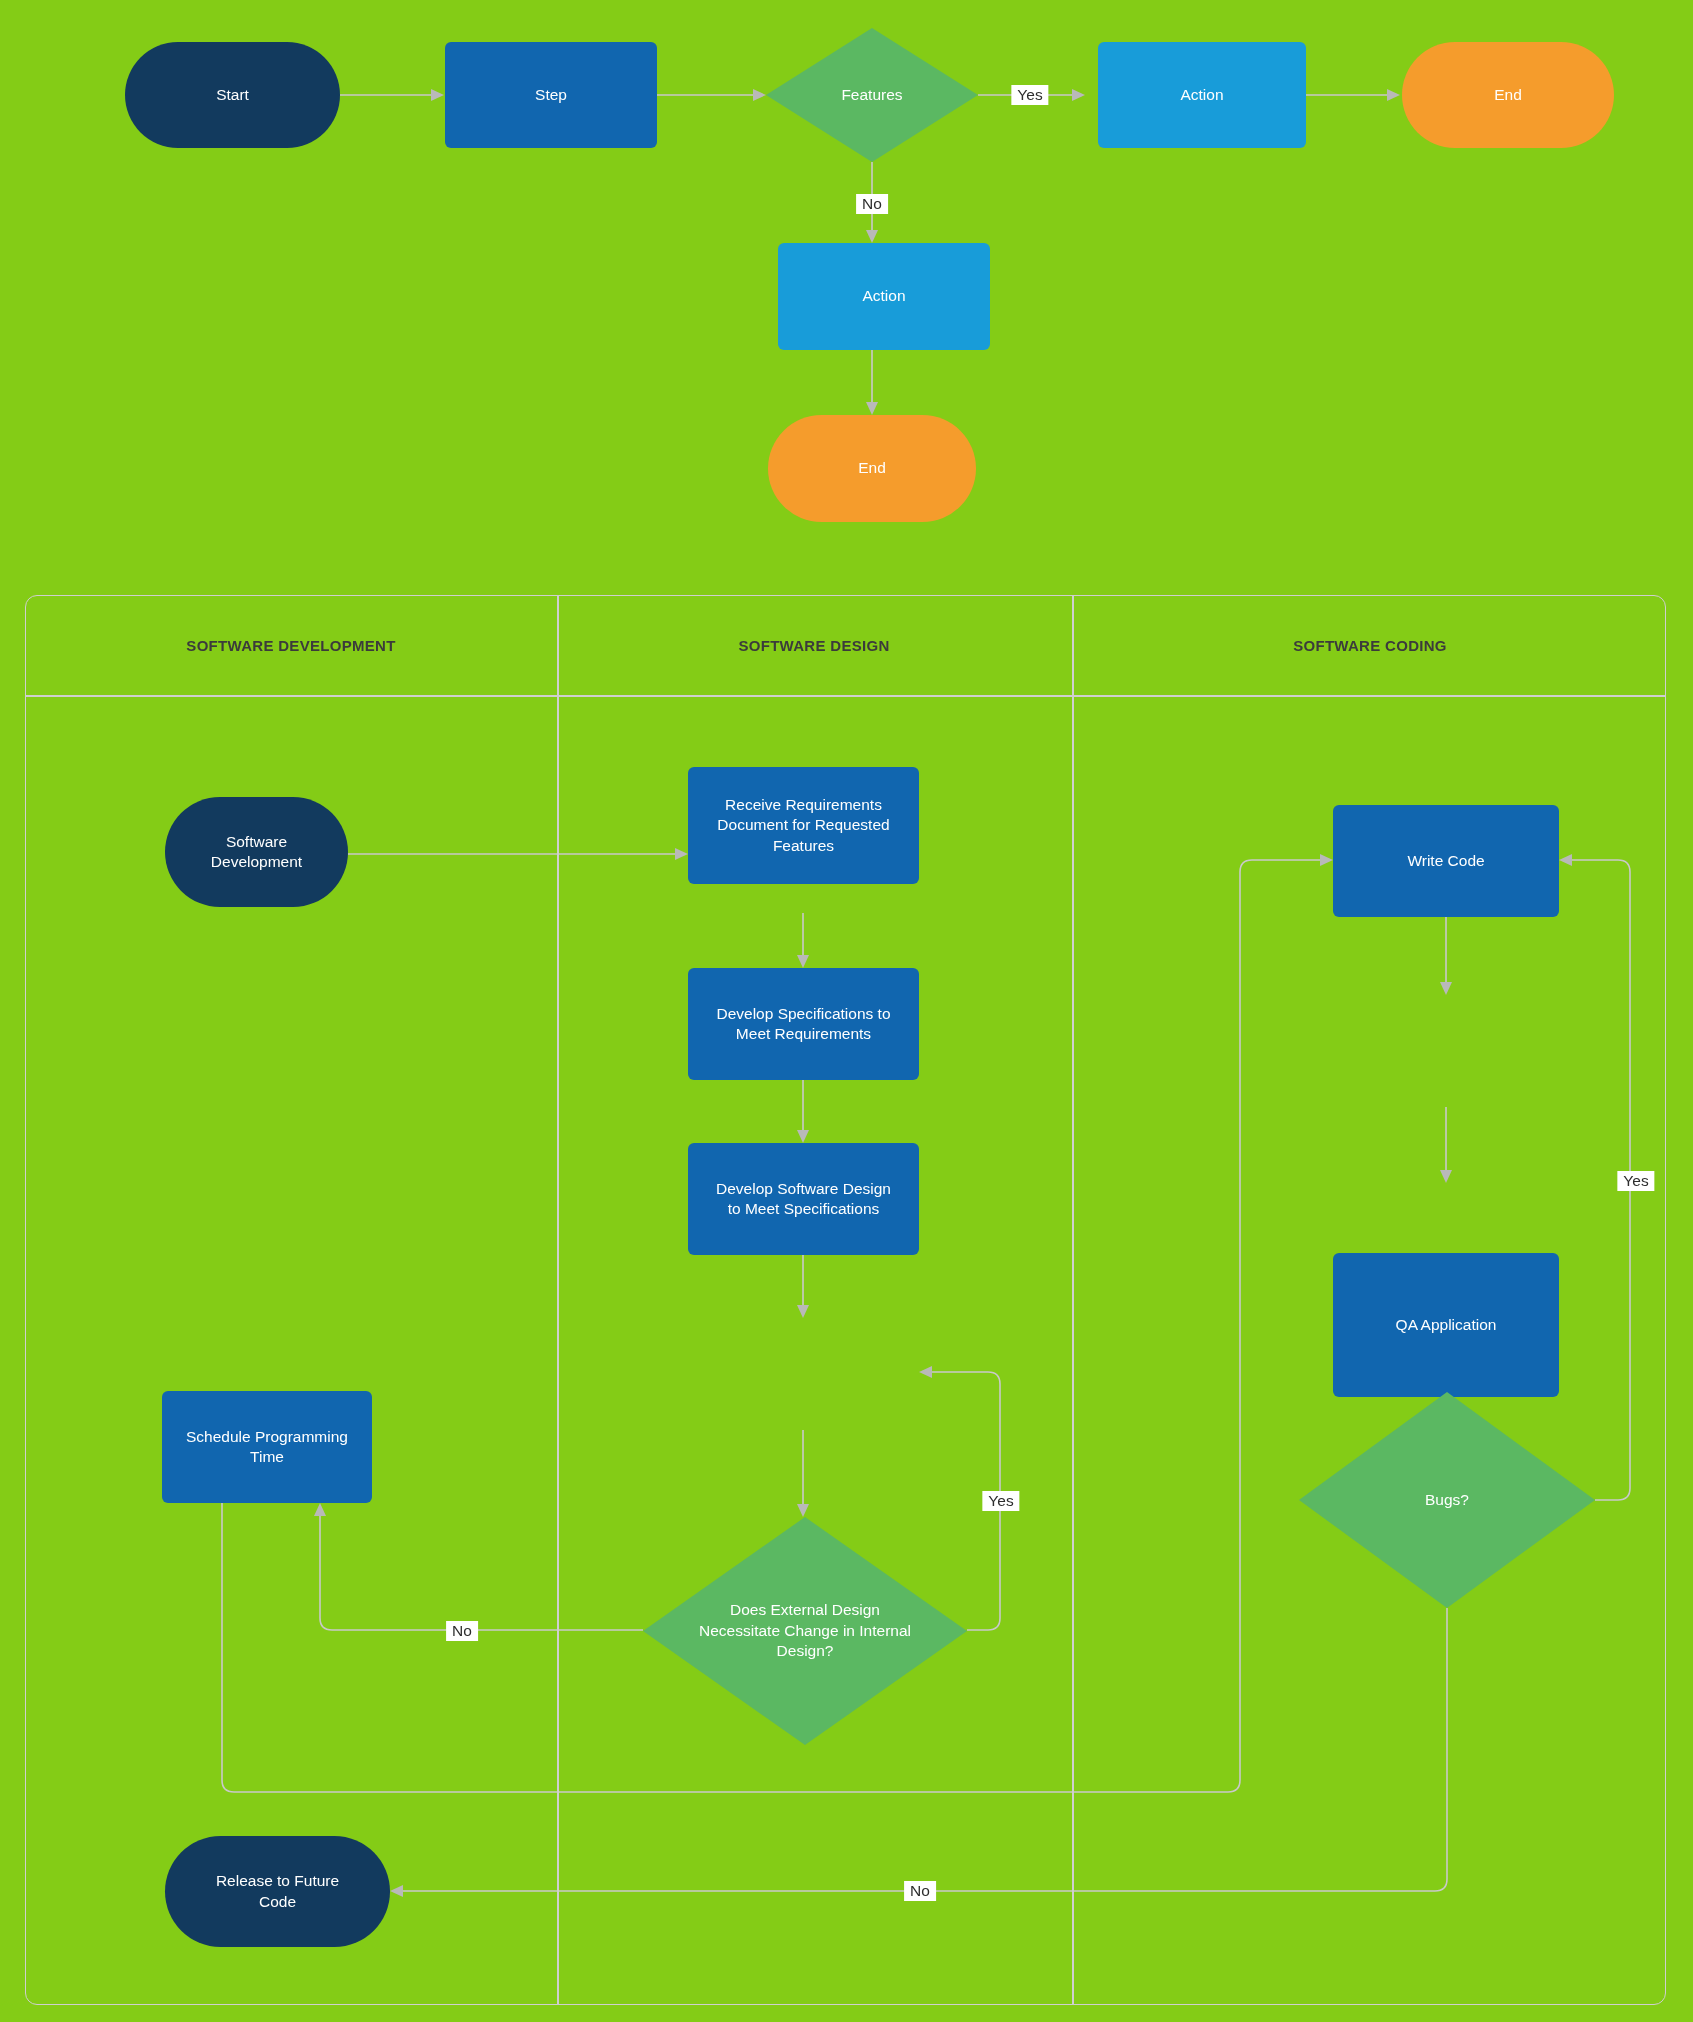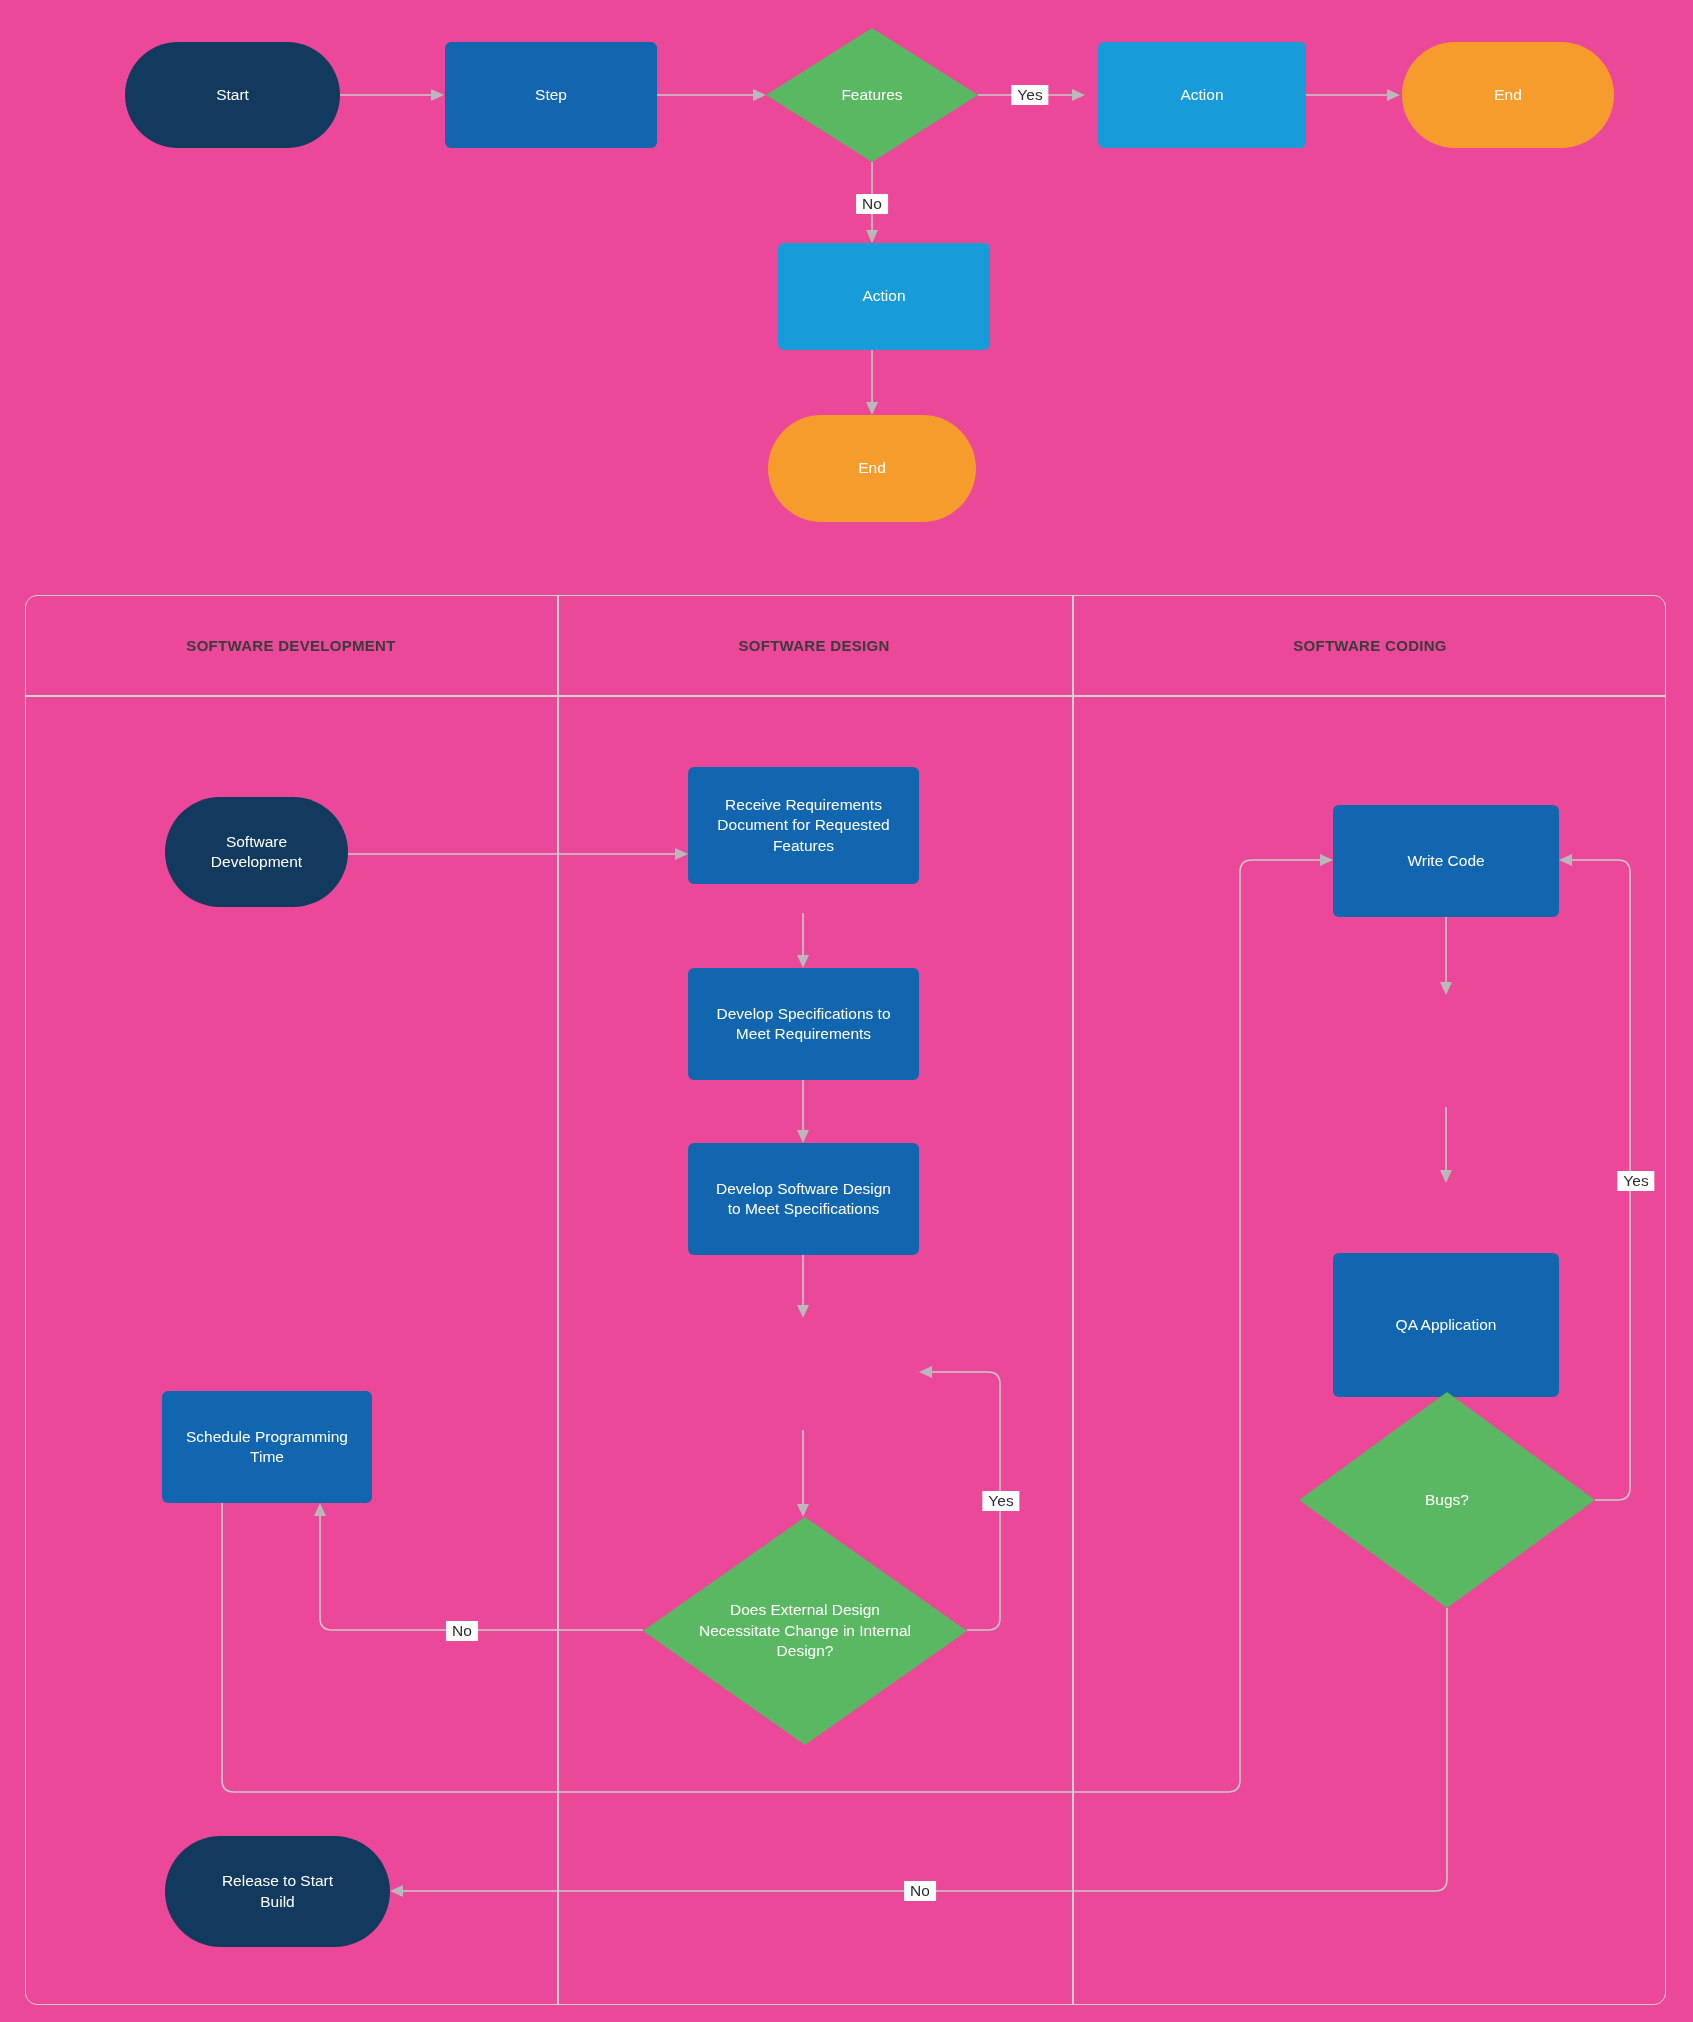--- a/index.html
+++ b/index.html
@@ -9,21 +9,21 @@
     --process-blue:#1166AF;
     --action-light-blue:#189CD9;
     --decision-green:#5BB862;
     --terminator-orange:#F59C2C;
     --connector-gray:#C9C9C9;
     --arrow-gray:#B9B9B9;
     --lane-border:#CFCFCF;
     --header-text:#3B3B3B;
     --label-text:#2D2D2D;
   }
-  .stage{position:relative;width:1693px;height:2022px;background:#ec4899;overflow:hidden;}
+  .stage{position:relative;width:1693px;height:2022px;background:#84cc16;overflow:hidden;}
   .edges{position:absolute;left:0;top:0;width:1693px;height:2022px;}
   .node{position:absolute;display:flex;align-items:center;justify-content:center;
         text-align:center;color:#fff;font-size:15.5px;line-height:1.32;}
   .box{border-radius:6px;}
   .box-blue{background:var(--process-blue);}
   .box-light{background:var(--action-light-blue);margin-left:12px;}
   .pill-navy{background:var(--terminator-dark);border-radius:60px;}
   .pill-orange{background:var(--terminator-orange);border-radius:60px;}
   .diamond{background:var(--decision-green);
            clip-path:polygon(50% 0,100% 50%,50% 100%,0 50%);}
@@ -119,21 +119,21 @@
   <div class="lane-title" style="left:814px">SOFTWARE DESIGN</div>
   <div class="lane-title" style="left:1370px">SOFTWARE CODING</div>
 
   <div class="node pill-navy" style="left:165px;top:797px;width:183px;height:110px;padding:0 24px;box-sizing:border-box">
     <span class="txt">Software Development</span>
   </div>
   <div class="node box box-blue" style="left:162px;top:1391px;width:210px;height:112px;padding:0 14px;box-sizing:border-box">
     <span class="txt">Schedule Programming Time</span>
   </div>
   <div class="node pill-navy" style="left:165px;top:1836px;width:225px;height:111px;padding:0 42px;box-sizing:border-box">
-    <span class="txt">Release to Start Build</span>
+    <span class="txt">Release to Future Code</span>
   </div>
 
   <div class="node box box-blue" style="left:688px;top:767px;width:231px;height:117px;padding:0 16px;box-sizing:border-box">
     <span class="txt">Receive Requirements Document for Requested Features</span>
   </div>
   <div class="node box box-blue" style="left:688px;top:968px;width:231px;height:112px;padding:0 16px;box-sizing:border-box">
     <span class="txt">Develop Specifications to Meet Requirements</span>
   </div>
   <div class="node box box-blue" style="left:688px;top:1143px;width:231px;height:112px;padding:0 26px;box-sizing:border-box">
     <span class="txt">Develop Software Design to Meet Specifications</span>

